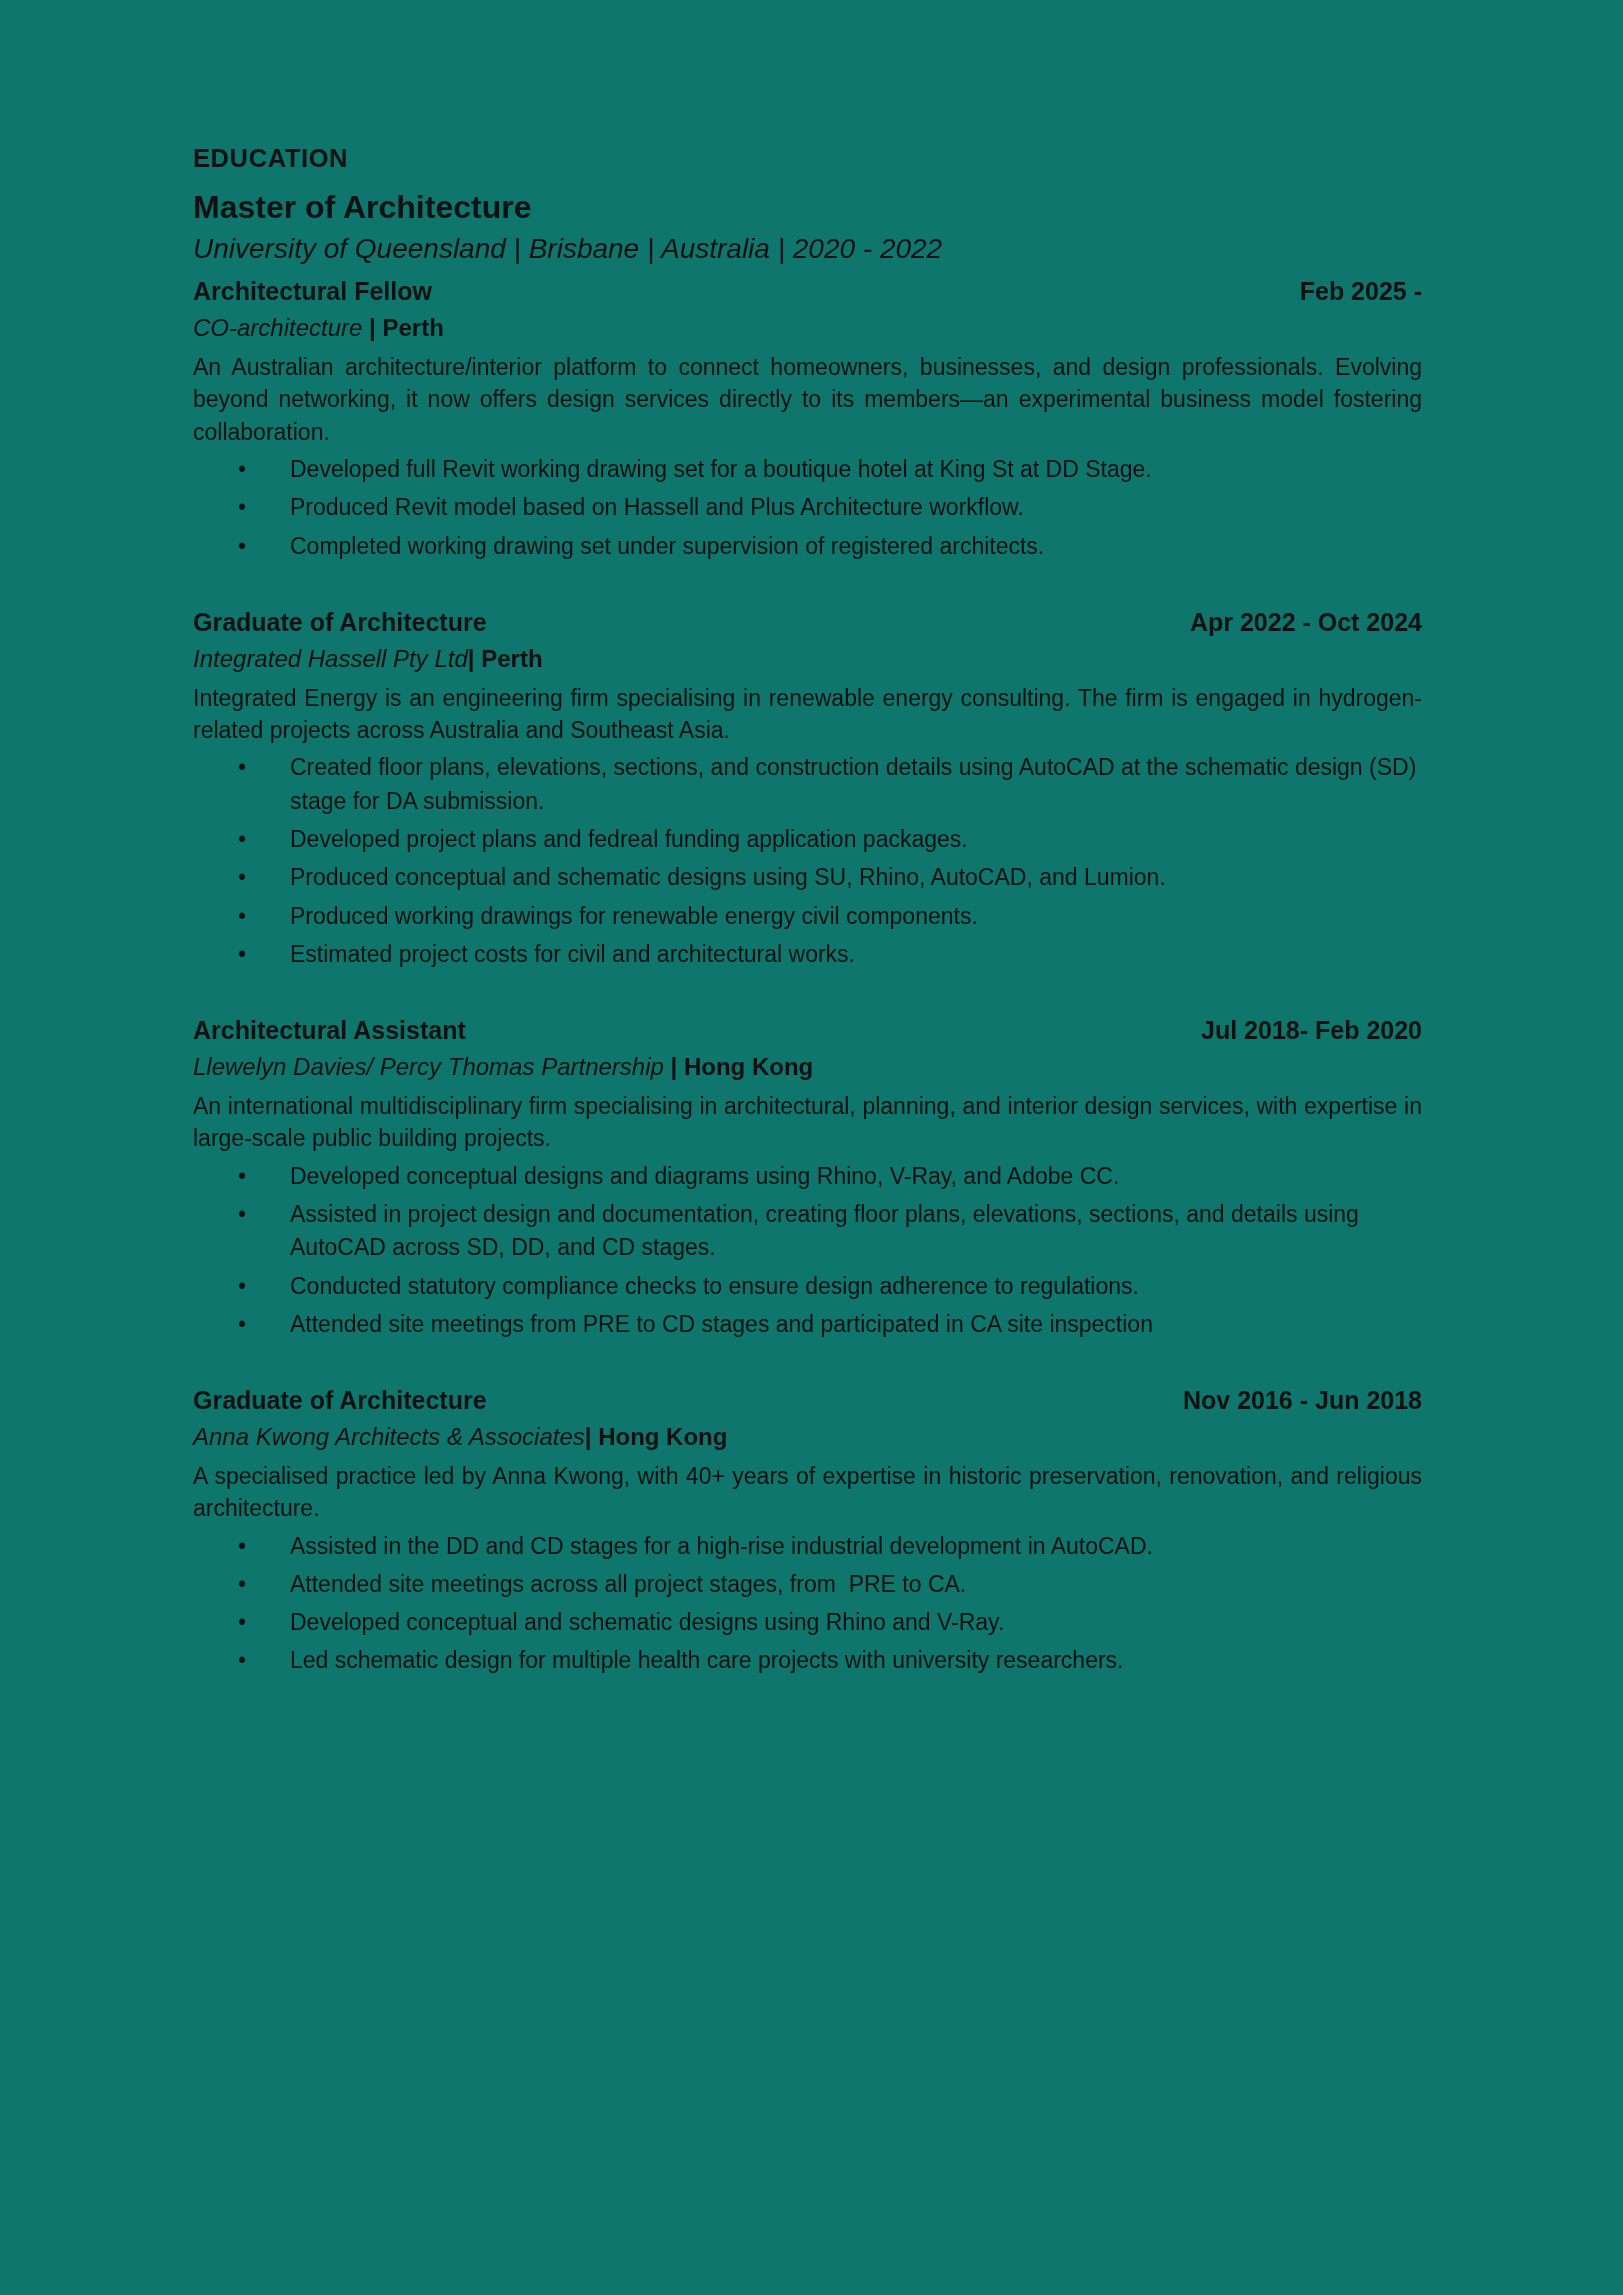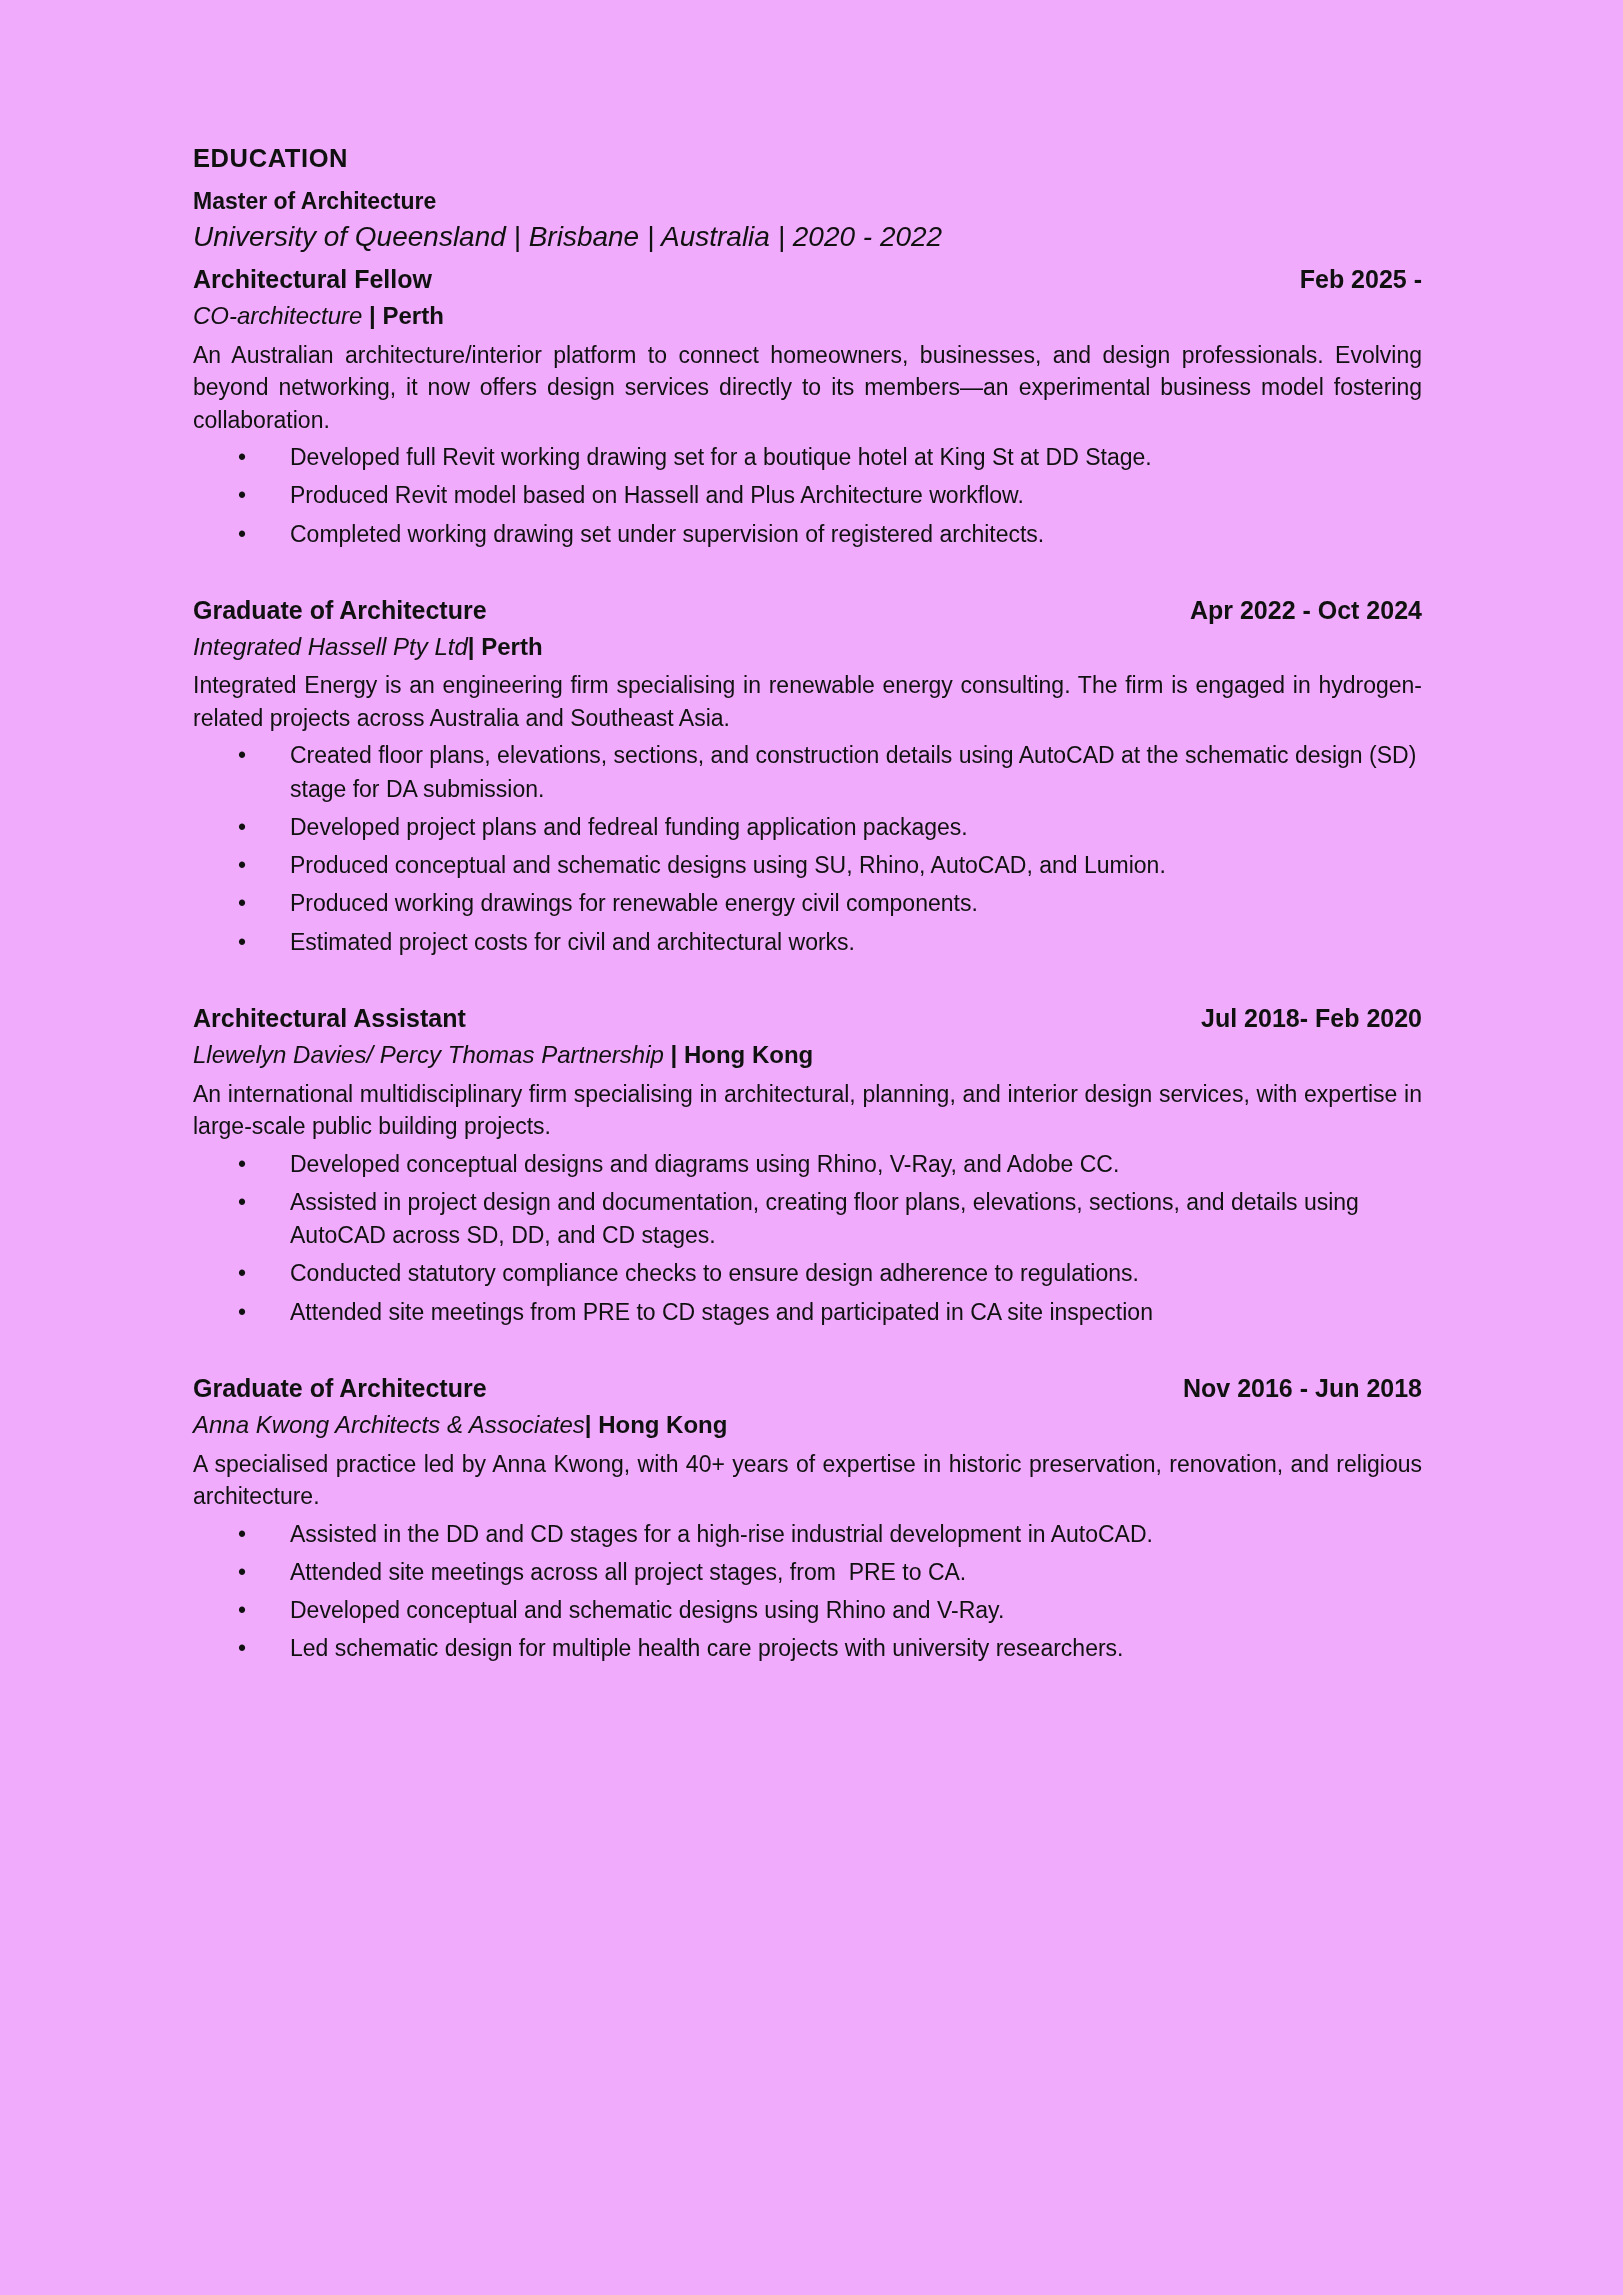--- a/index.html
+++ b/index.html
@@ -12,21 +12,21 @@
     width: 1623px;
     height: 2295px;
     font-family: "Liberation Sans", sans-serif;
     color: #111111;
     -webkit-font-smoothing: antialiased;
   }
   .page {
     position: relative;
     width: 1623px;
     height: 2295px;
-    background: #f0abfc;
+    background: #0f766e;
     box-sizing: border-box;
     padding: 143px 201px 0 193px;
   }
   .content {
     width: 1229px;
   }
 
   
   .section-heading {
     font-size: 25.5px;
@@ -40,21 +40,21 @@
   }
 
   
   .edu-entry {
     margin-bottom: 20px;
   }
   .edu-entry:last-child {
     margin-bottom: 0;
   }
   .edu-degree {
-    font-size: 23px;
+    font-size: 32px;
     font-weight: bold;
     line-height: 1.34;
     margin: 0;
   }
   .edu-meta {
     font-size: 28px;
     font-style: italic;
     font-weight: 400;
     line-height: 1.34;
     margin: 1.5px 0 0 0;

